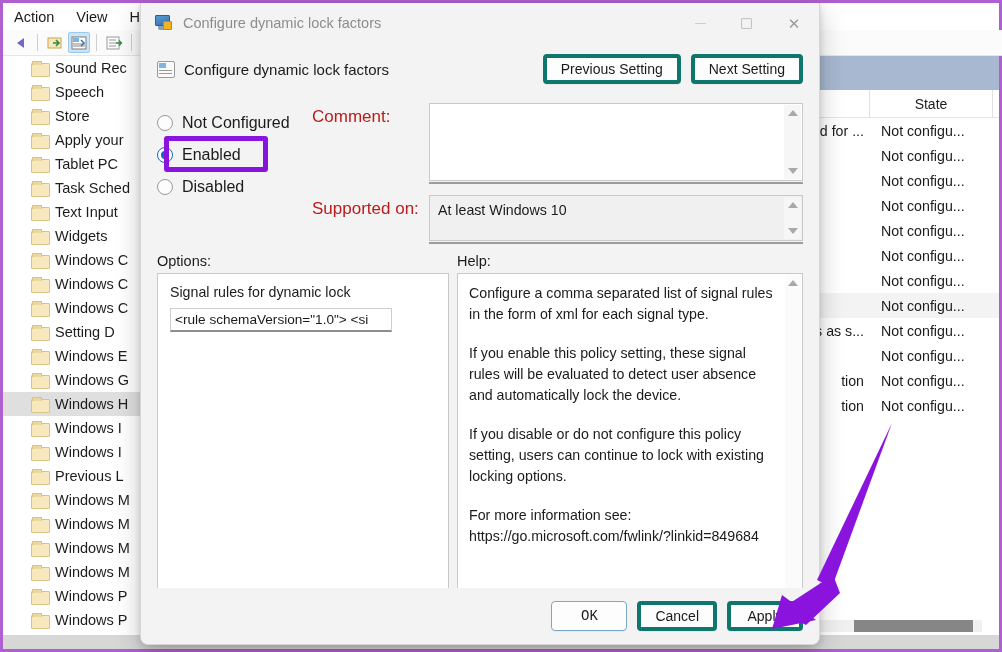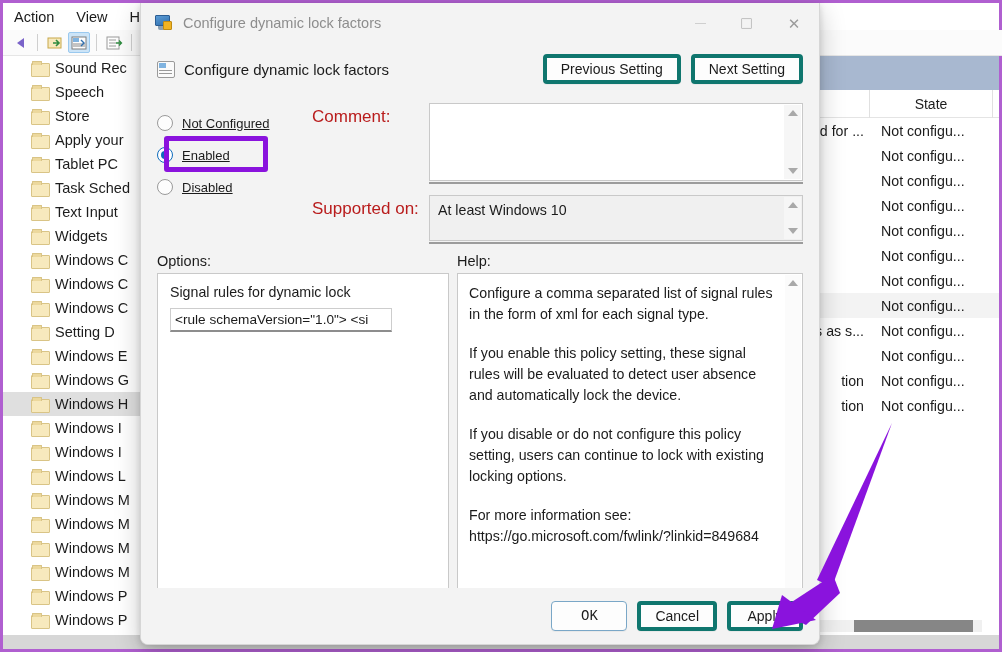--- a/index.html
+++ b/index.html
@@ -226,21 +226,21 @@
     cursor: default;
   }
 
   
   .dlg-state {
     position: relative; padding: 8px 16px 0 16px; display: flex;
   }
   .radios { width: 150px; padding-top: 4px; }
   .radio-row {
     position: relative; height: 32px; display: flex; align-items: center;
-    font-size: 13px; color: #1b1b1b; text-decoration: underline;
+    font-size: 16px; color: #1b1b1b;
   }
   .rad {
     width: 16px; height: 16px; border-radius: 50%;
     border: 1px solid #9a9a9a; background: #fdfdfd; margin-right: 9px; flex: none;
     position: relative;
   }
   .rad.on { border: 1px solid #0f6cbd; background: #ffffff; }
   .rad.on::after {
     content: ""; position: absolute; left: 3px; top: 3px; width: 8px; height: 8px;
     border-radius: 50%; background: #0f6cbd;
@@ -452,21 +452,21 @@
           <div class="tree-row">
             <span class="folder"></span>
             <span class="tree-label">Windows I</span>
           </div>
           <div class="tree-row">
             <span class="folder"></span>
             <span class="tree-label">Windows I</span>
           </div>
           <div class="tree-row">
             <span class="folder"></span>
-            <span class="tree-label">Windows L</span>
+            <span class="tree-label">Previous L</span>
           </div>
           <div class="tree-row">
             <span class="folder"></span>
             <span class="tree-label">Windows M</span>
           </div>
           <div class="tree-row">
             <span class="folder"></span>
             <span class="tree-label">Windows M</span>
           </div>
           <div class="tree-row">

